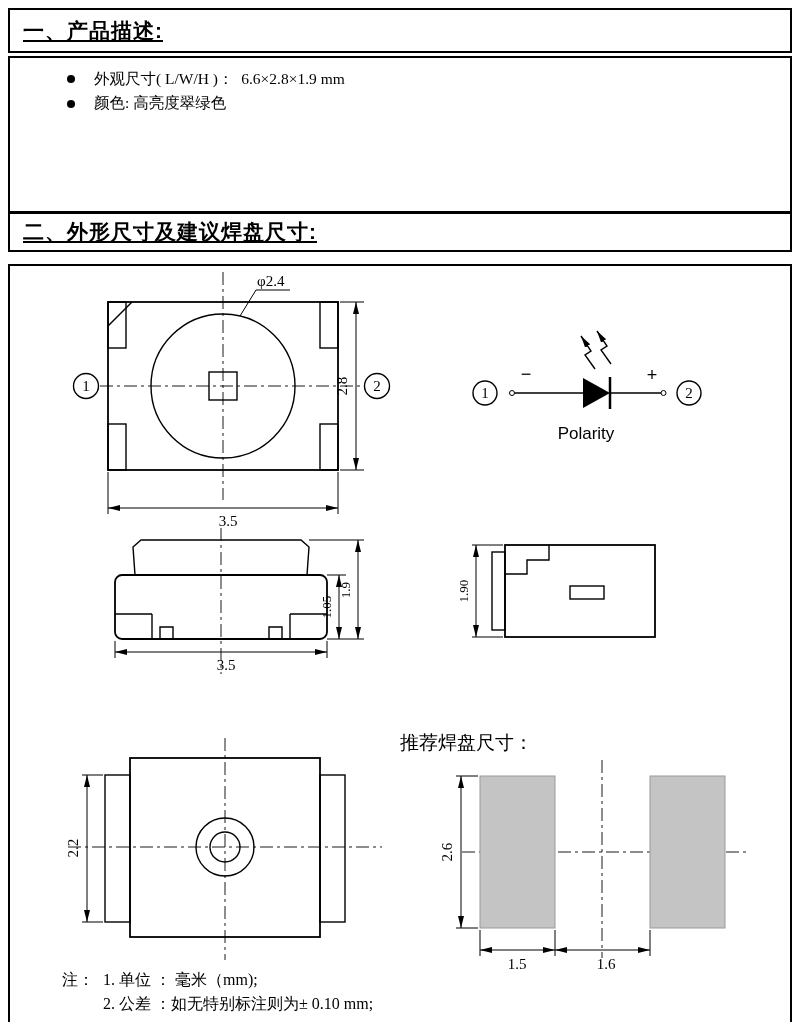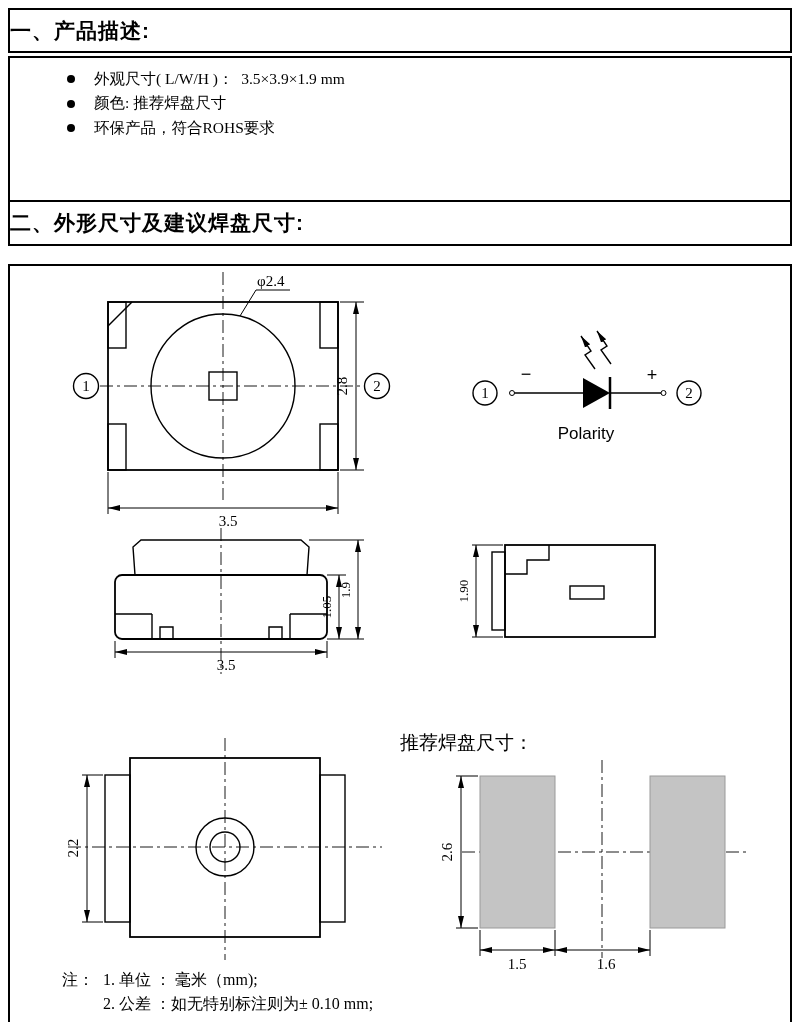--- a/index.html
+++ b/index.html
@@ -2,24 +2,24 @@
 <html><head>
 <meta charset="utf-8">
 <style>
   * { margin:0; padding:0; box-sizing:border-box; }
   html,body { width:800px; height:1022px; }
   body { background:#ffffff; font-family:"Liberation Serif", serif; color:#000; }
   .page { position:relative; width:800px; height:1022px; background:#fff; overflow:hidden; }
   .box { position:absolute; left:8px; width:784px; border:2px solid #000; background:#fff; }
   #box-s1  { top:8px;   height:45px; }
   #box-bul { top:56px;  height:157px; padding:9px 0 0 57px; }
-  #box-s2  { top:200px; height:46px; }
+  #box-s2  { top:212px; height:40px; }
   #box-drw { top:264px; height:814px; }
   .hdr { font-family:"Liberation Sans", sans-serif; font-weight:bold; font-size:21px;
-         height:100%; display:flex; align-items:center; letter-spacing:1px; }
+         height:100%; display:flex; align-items:center; padding-left:13px; letter-spacing:1px;text-decoration:underline; }
   ul { list-style:none; }
   .bullet-row { display:flex; align-items:center; height:24.5px; }
   .bullet-dot { width:8px; height:8px; border-radius:50%; background:#000; margin-right:19px; flex:none; }
   .bullet-text { font-size:15.5px; white-space:pre; }
   svg { display:block; }
   svg text { fill:#000; }
   .ol  { fill:none; stroke:#000; stroke-width:1.8; }
   .ol2 { fill:none; stroke:#000; stroke-width:1.4; }
   .dim { fill:none; stroke:#000; stroke-width:1; }
   .ext { stroke:#000; stroke-width:1; }
@@ -37,29 +37,25 @@
 <div class="page">
 
   <div class="box" id="box-s1">
     <div class="hdr">一、产品描述:</div>
   </div>
 
   <div class="box" id="box-bul">
     <ul>
       <li class="bullet-row">
         <span class="bullet-dot"></span>
-        <span class="bullet-text">外观尺寸( L/W/H )：  3.5×3.9×1.9 mm</span>
+        <span class="bullet-text">外观尺寸( L/W/H )：  6.6×2.8×1.9 mm</span>
       </li>
       <li class="bullet-row">
         <span class="bullet-dot"></span>
-        <span class="bullet-text">颜色: 推荐焊盘尺寸</span>
-      </li>
-      <li class="bullet-row">
-        <span class="bullet-dot"></span>
-        <span class="bullet-text">环保产品，符合ROHS要求</span>
+        <span class="bullet-text">颜色: 高亮度翠绿色</span>
       </li>
     </ul>
   </div>
 
   <div class="box" id="box-s2">
     <div class="hdr">二、外形尺寸及建议焊盘尺寸:</div>
   </div>
 
   <div class="box" id="box-drw">
     <svg width="780" height="746" viewBox="0 0 780 746">

